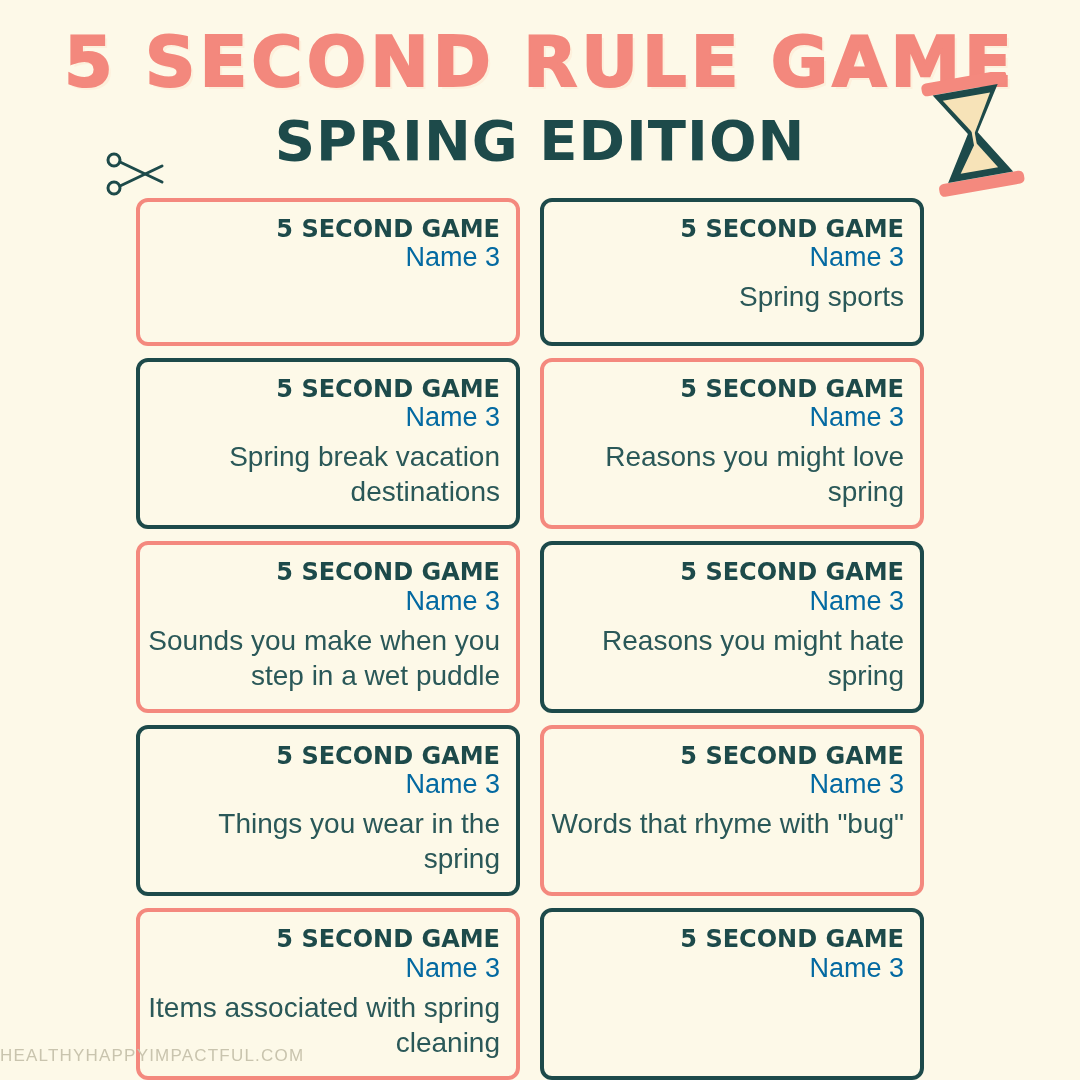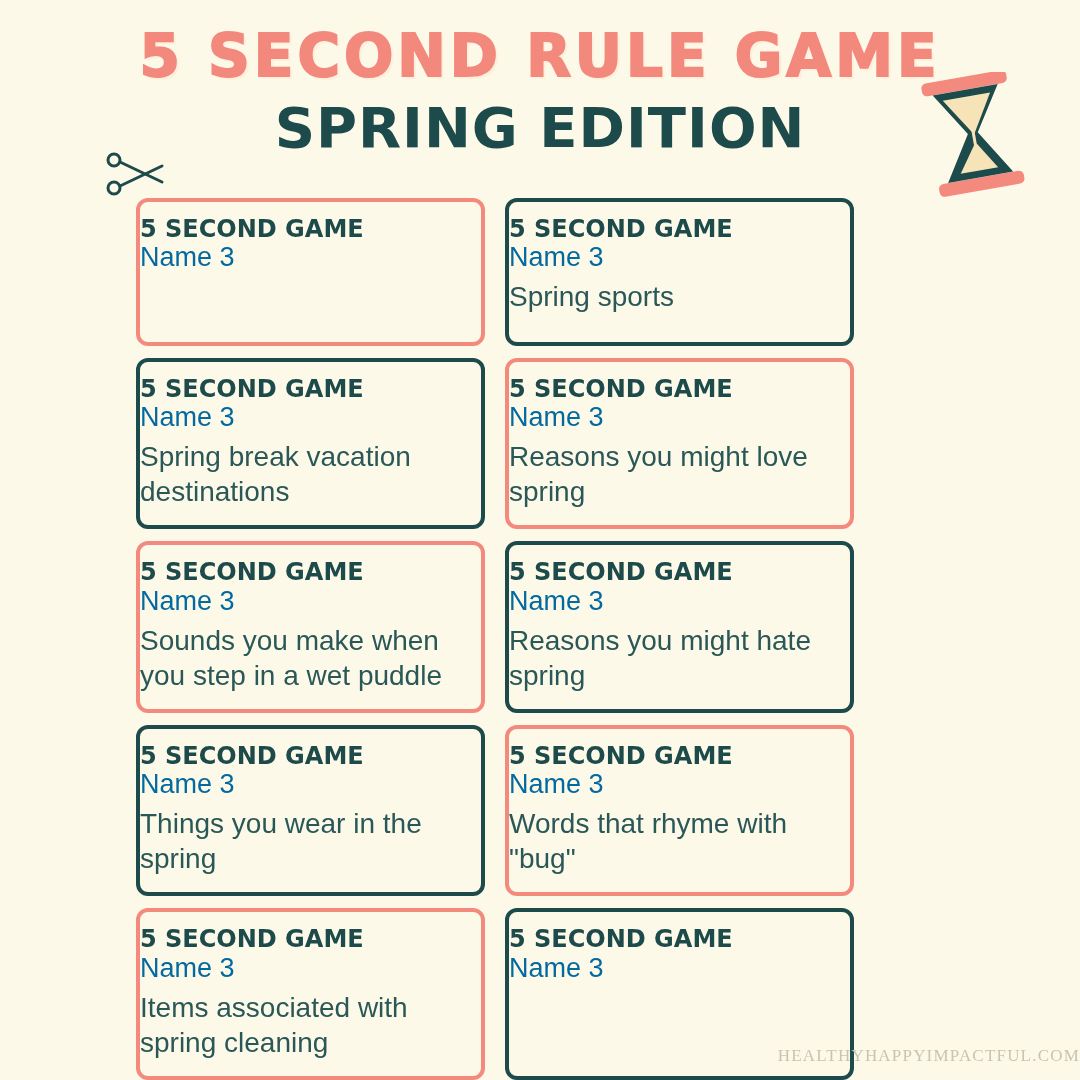--- a/index.html
+++ b/index.html
@@ -17,21 +17,21 @@
 
   
   .header {
     padding-top: 26px;
     text-align: center;
     position: relative;
   }
   .title-main {
     font-family: "DejaVu Sans", sans-serif;
     font-weight: bold;
-    font-size: 58px;
+    font-size: 70px;
     letter-spacing: 4px;
     color: #f3887d;
     -webkit-text-stroke: 2px #f3887d;
     text-shadow: 3px 3px 0 #fdf0dc;
     line-height: 1.05;
     white-space: nowrap;
   }
   .title-sub {
     font-family: "DejaVu Sans", sans-serif;
     font-weight: bold;
@@ -63,26 +63,26 @@
   .grid {
     position: absolute;
     left: 136px;
     top: 198px;
     width: 800px;
     display: flex;
     flex-wrap: wrap;
     gap: 12px 20px;
   }
   .card {
-    width: 349px;
+    width: 384px;
     box-sizing: border-box;
     border-radius: 12px;
     background: #fdf9e8;
     padding: 14px 16px 16px 0;
-    text-align: left;
+    text-align: right;
   }
   .card.coral  { border: 4px solid #f4897e; }
   .card.teal   { border: 4px solid #1d4a4a; }
 
   .card-title {
     font-family: "DejaVu Sans", sans-serif;
     font-weight: bold;
     font-size: 24px;
     letter-spacing: 0px;
     color: #1d4a4a;
@@ -105,25 +105,25 @@
   
   .card.h1 { min-height: 148px; }
   .card.h2 { min-height: 150px; }
 
   
   .footer {
     position: absolute;
     left: 0;
     right: 0;
     bottom: 14px;
-    text-align: right;
+    text-align: left;
     font-size: 17px;
     letter-spacing: 1.2px;
     color: #c9c4ae;
-    font-family: Liberation Serif, serif;
+    font-family: Liberation Sans, sans-serif;
   }
 </style>
 </head>
 <body>
 
 <div class="header">
   <div class="title-main">5 SECOND RULE GAME</div>
   <div class="title-sub">SPRING EDITION</div>
 </div>
 

